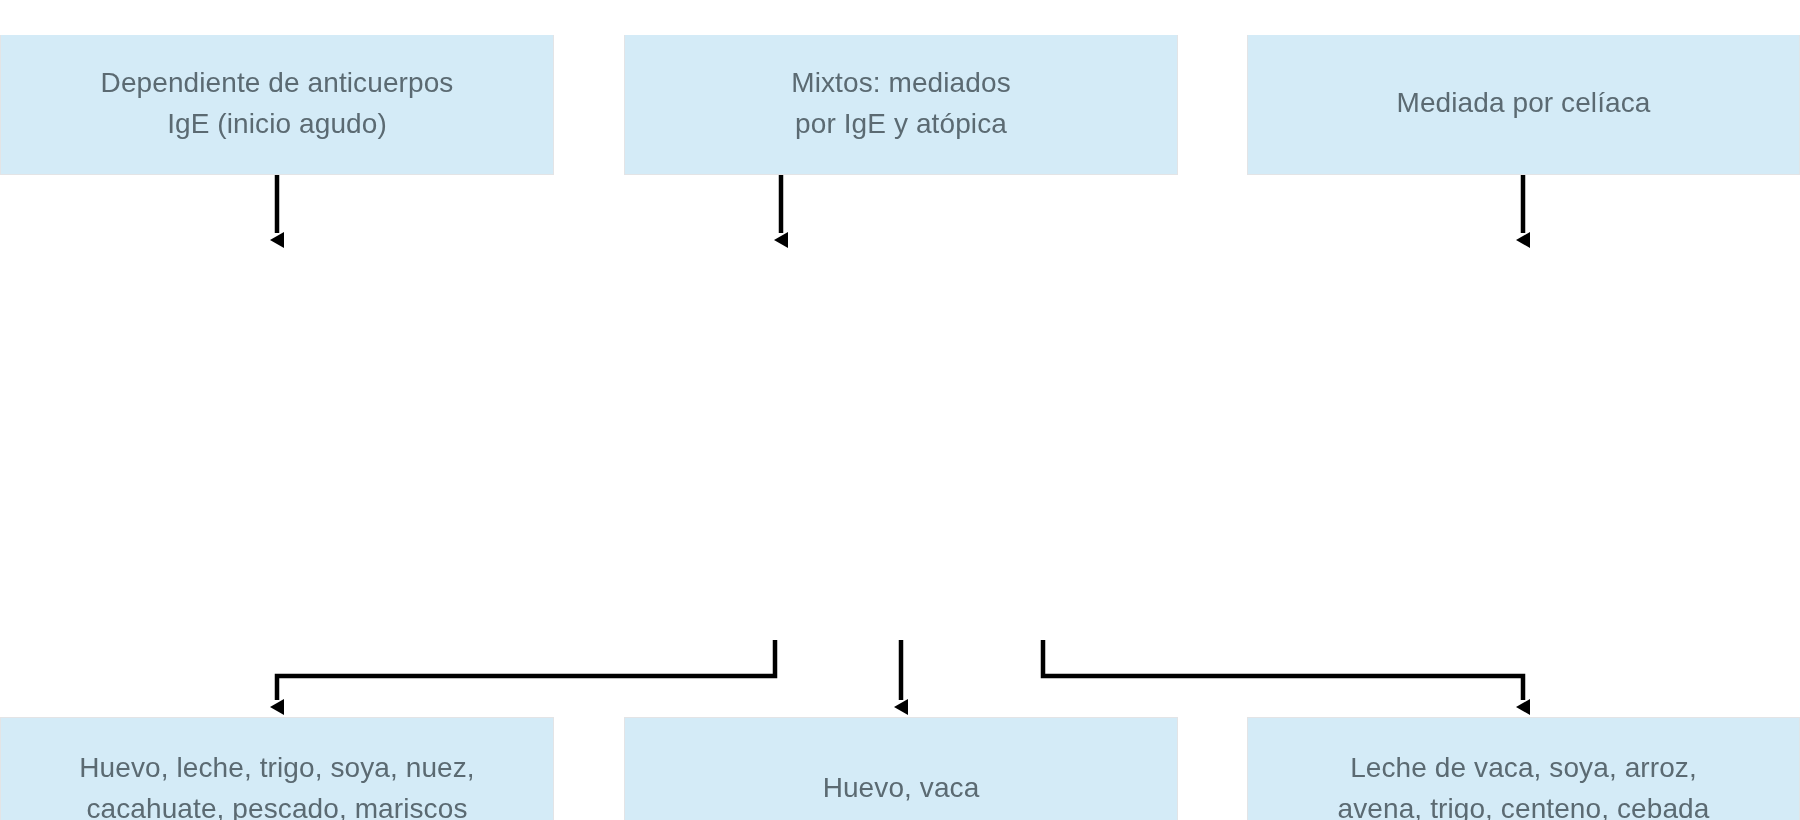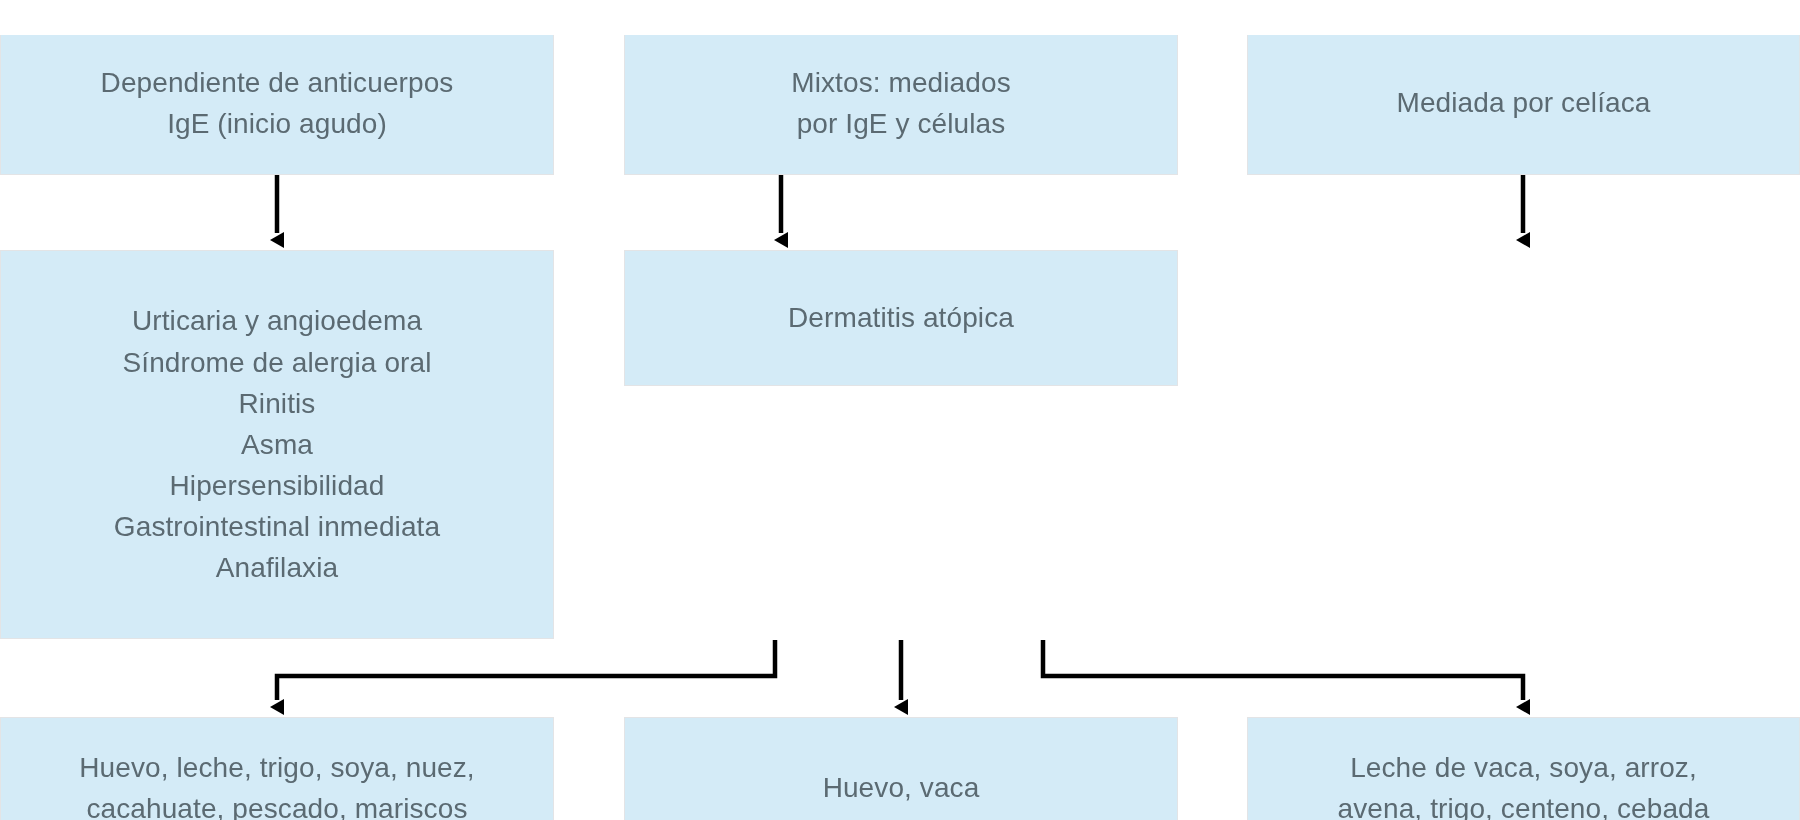--- a/index.html
+++ b/index.html
@@ -88,43 +88,31 @@
     <g>
       <path d="M1043,605 L1043,641 L1523,641 L1523,665" stroke="#000000" stroke-width="4.5" fill="none" marker-end="url(#arw)"></path>
     </g>
   </svg>
 
   <div class="box col-left row-head">
     <span>Dependiente de anticuerpos
 IgE (inicio agudo)</span>
   </div>
 
-  <div class="box col-left row-body">
-    <span>Urticaria y angioedema
-Síndrome de alergia oral
-Rinitis
-Asma
-Hipersensibilidad
-Gastrointestinal inmediata
-Anafilaxia</span>
-  </div>
 
   <div class="box col-left row-foot">
     <span>Huevo, leche, trigo, soya, nuez,
 cacahuate, pescado, mariscos</span>
   </div>
 
   <div class="box col-mid row-head">
     <span>Mixtos: mediados
-por IgE y células</span>
+por IgE y atópica</span>
   </div>
 
-  <div class="box col-mid mid-b1">
-    <span>Dermatitis atópica</span>
-  </div>
 
 
   <div class="box col-mid row-foot">
     <span>Huevo, vaca</span>
   </div>
 
   <div class="box col-right row-head">
     <span>Mediada por celíaca</span>
   </div>
 

